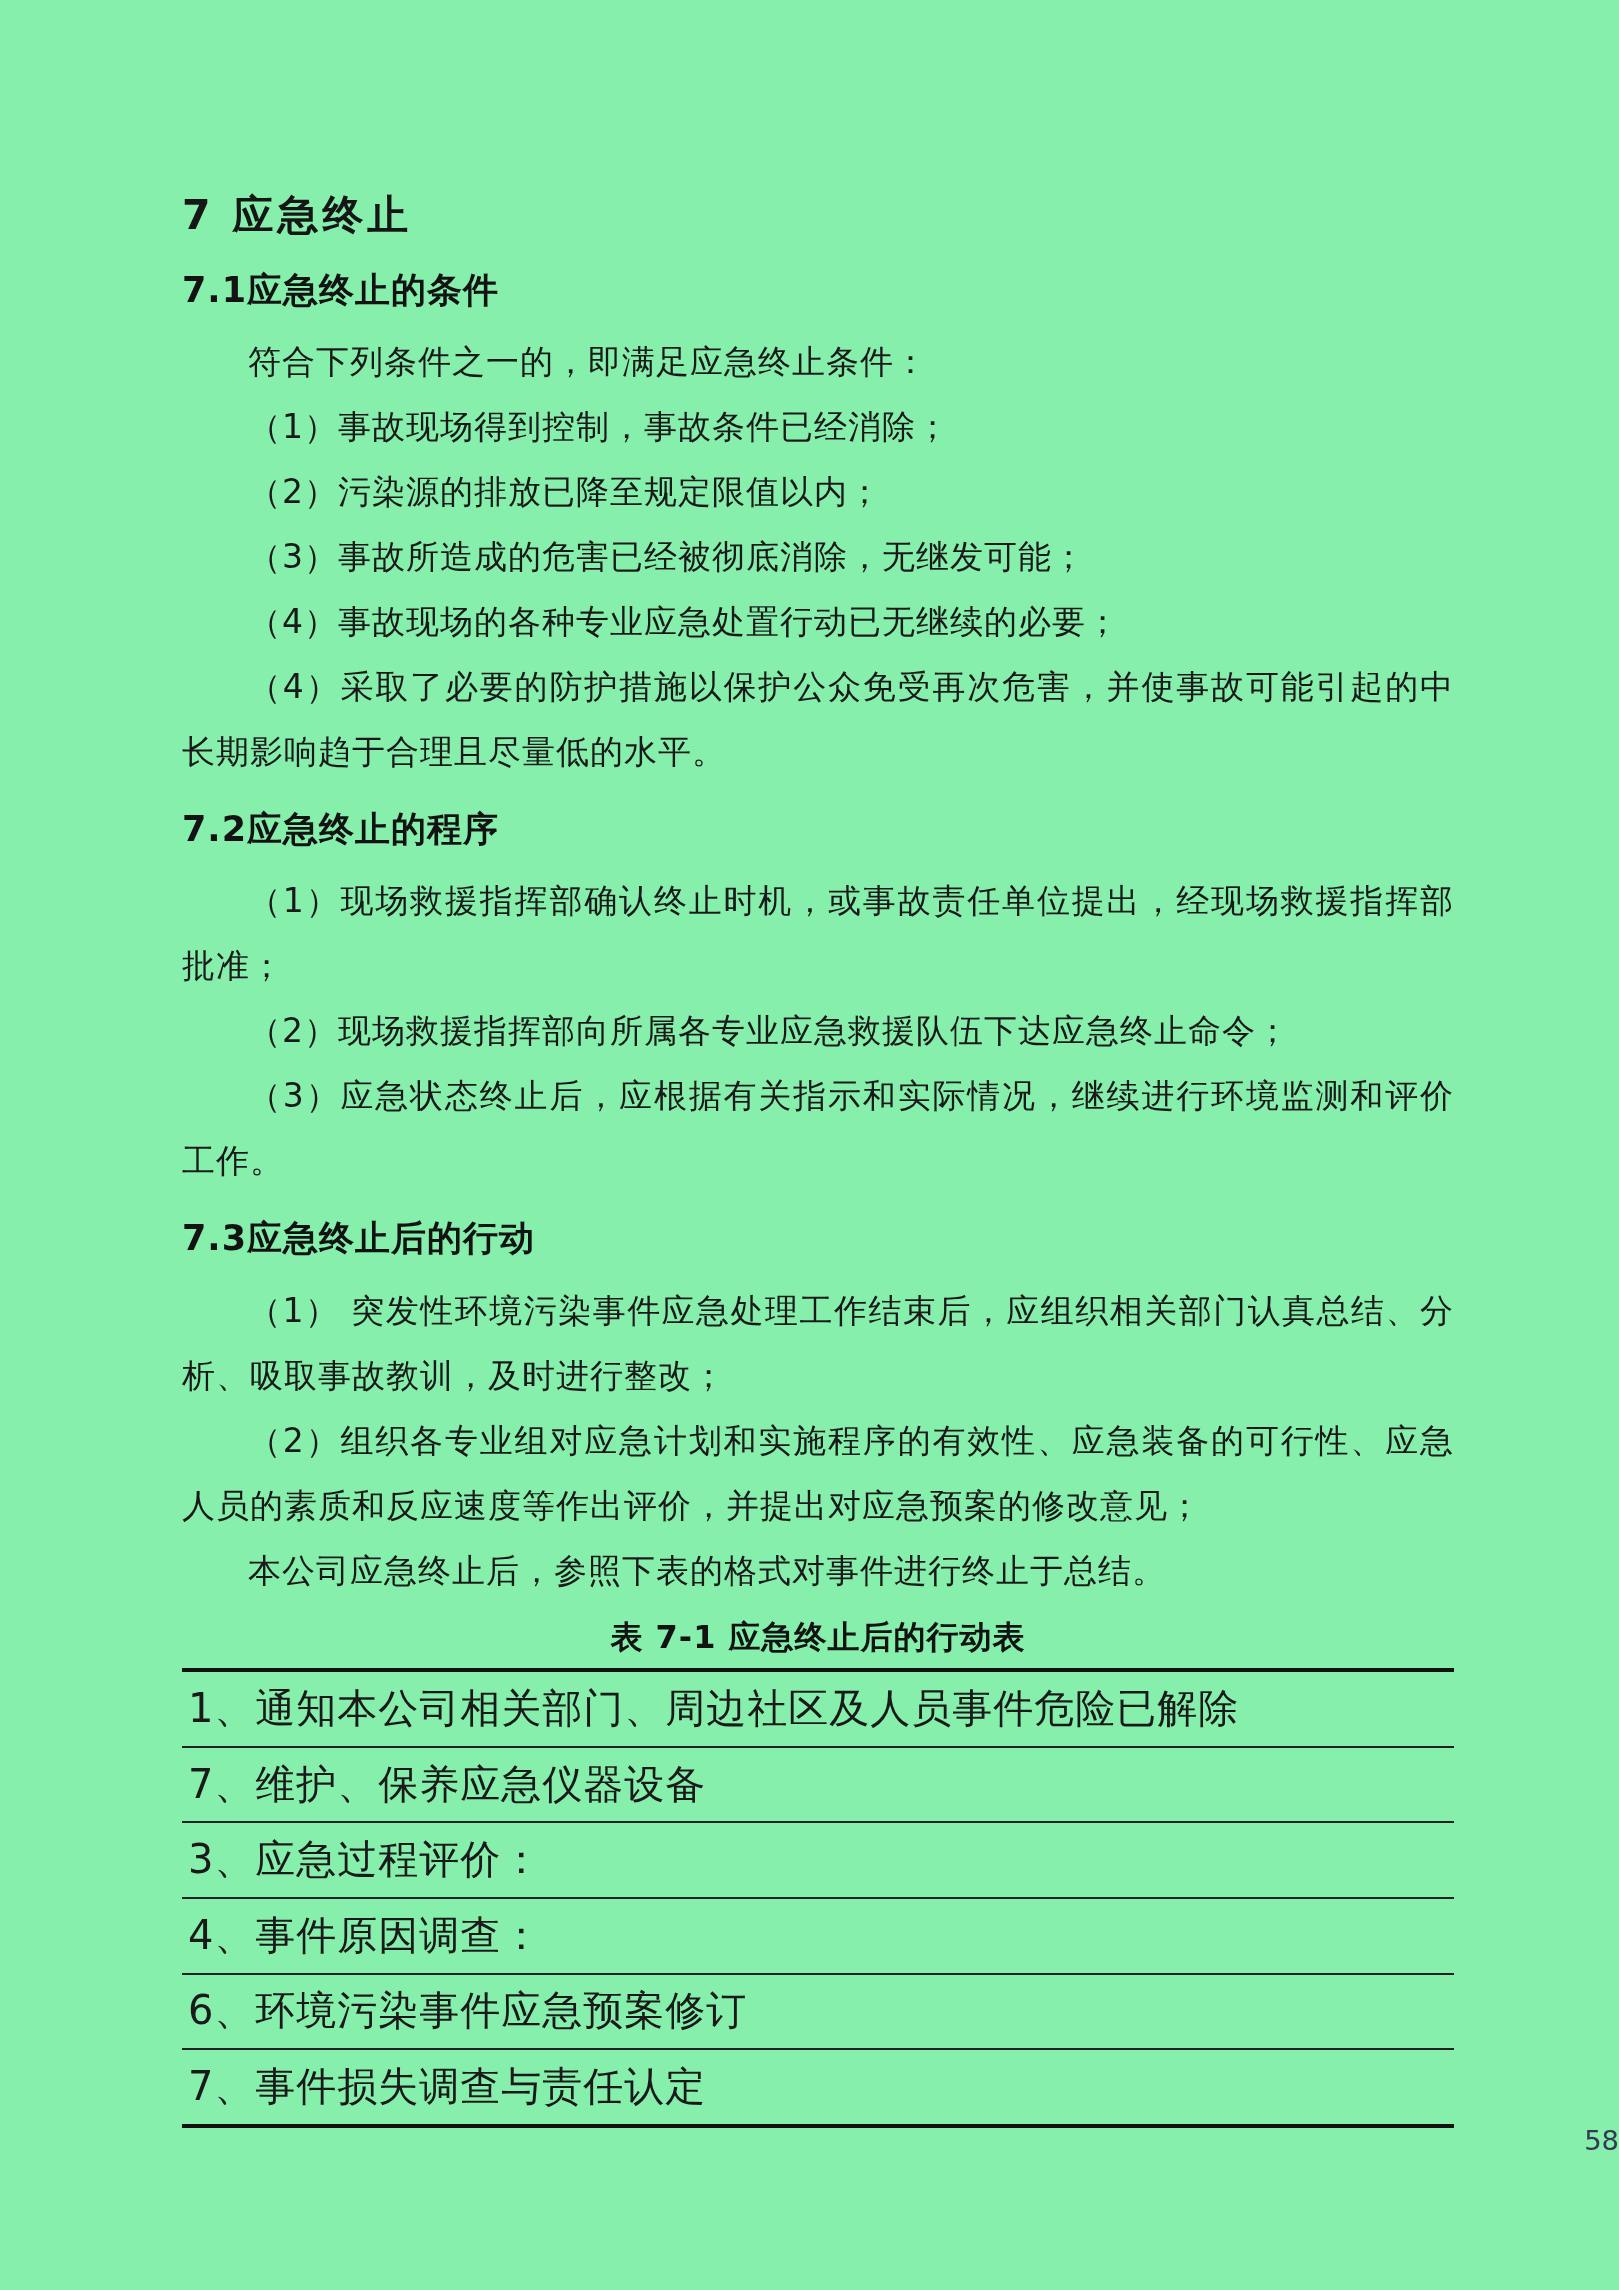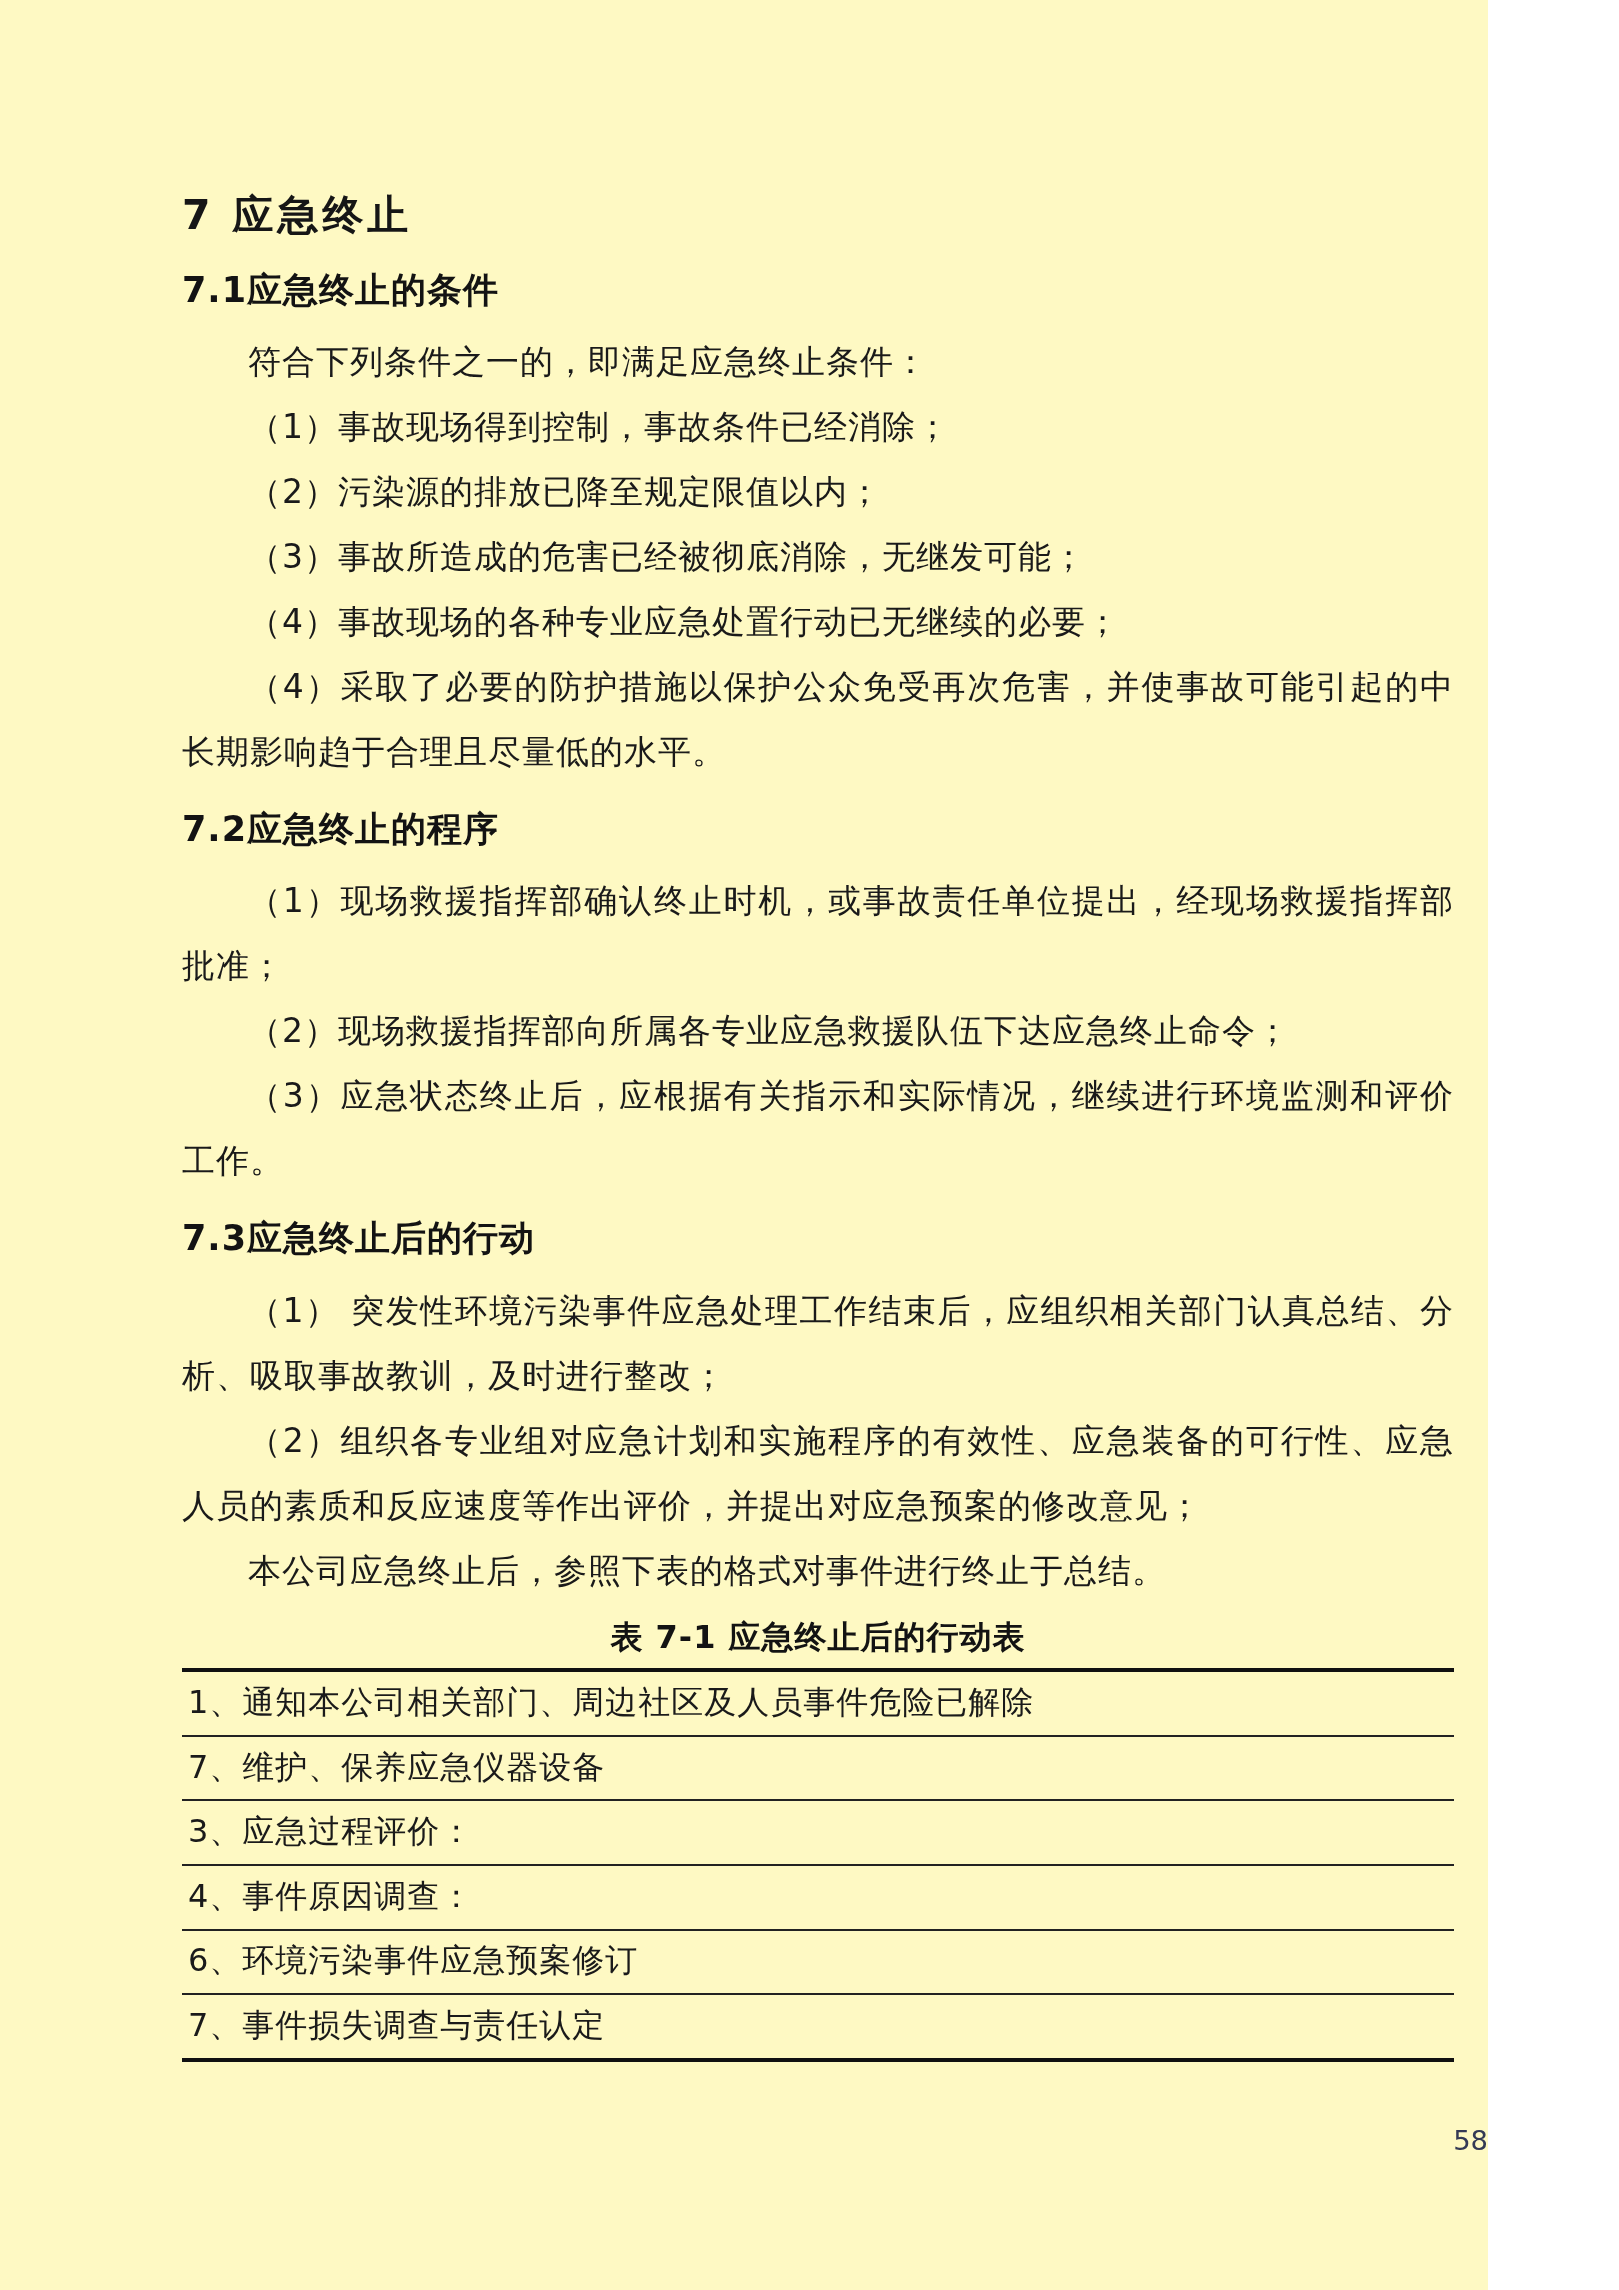--- a/index.html
+++ b/index.html
@@ -2,23 +2,23 @@
 <html><head>
 <meta charset="utf-8">
 <style>
   html, body {
     margin: 0;
     padding: 0;
     background: #ffffff;
   }
   .page {
     position: relative;
-    width: 1488px;
+    width: 1619px;
     height: 2291px;
-    background: #fef9c3;
+    background: #86efac;
     font-family: "DejaVu Sans", sans-serif;
     color: #1a1a1a;
     overflow: hidden;
   }
   .content {
     position: absolute;
     left: 182px;
     top: 188px;
     width: 1272px;
   }
@@ -52,21 +52,21 @@
     margin: 13.7px 0 7.8px 0;
     color: #131313;
   }
   .action-table {
     width: 100%;
     border-collapse: collapse;
     border-top: 4.9px solid #111111;
     border-bottom: 4.9px solid #111111;
   }
   .action-table td {
-    font-size: 32px;
+    font-size: 40px;
     letter-spacing: 1px;
     padding: 8.8px 5.9px 9.8px 5.9px;
     border-bottom: 2px solid #222222;
     color: #1a1a1a;
   }
   .action-table tr:last-child td {
     border-bottom: none;
   }
   .page-number {
     position: absolute;

